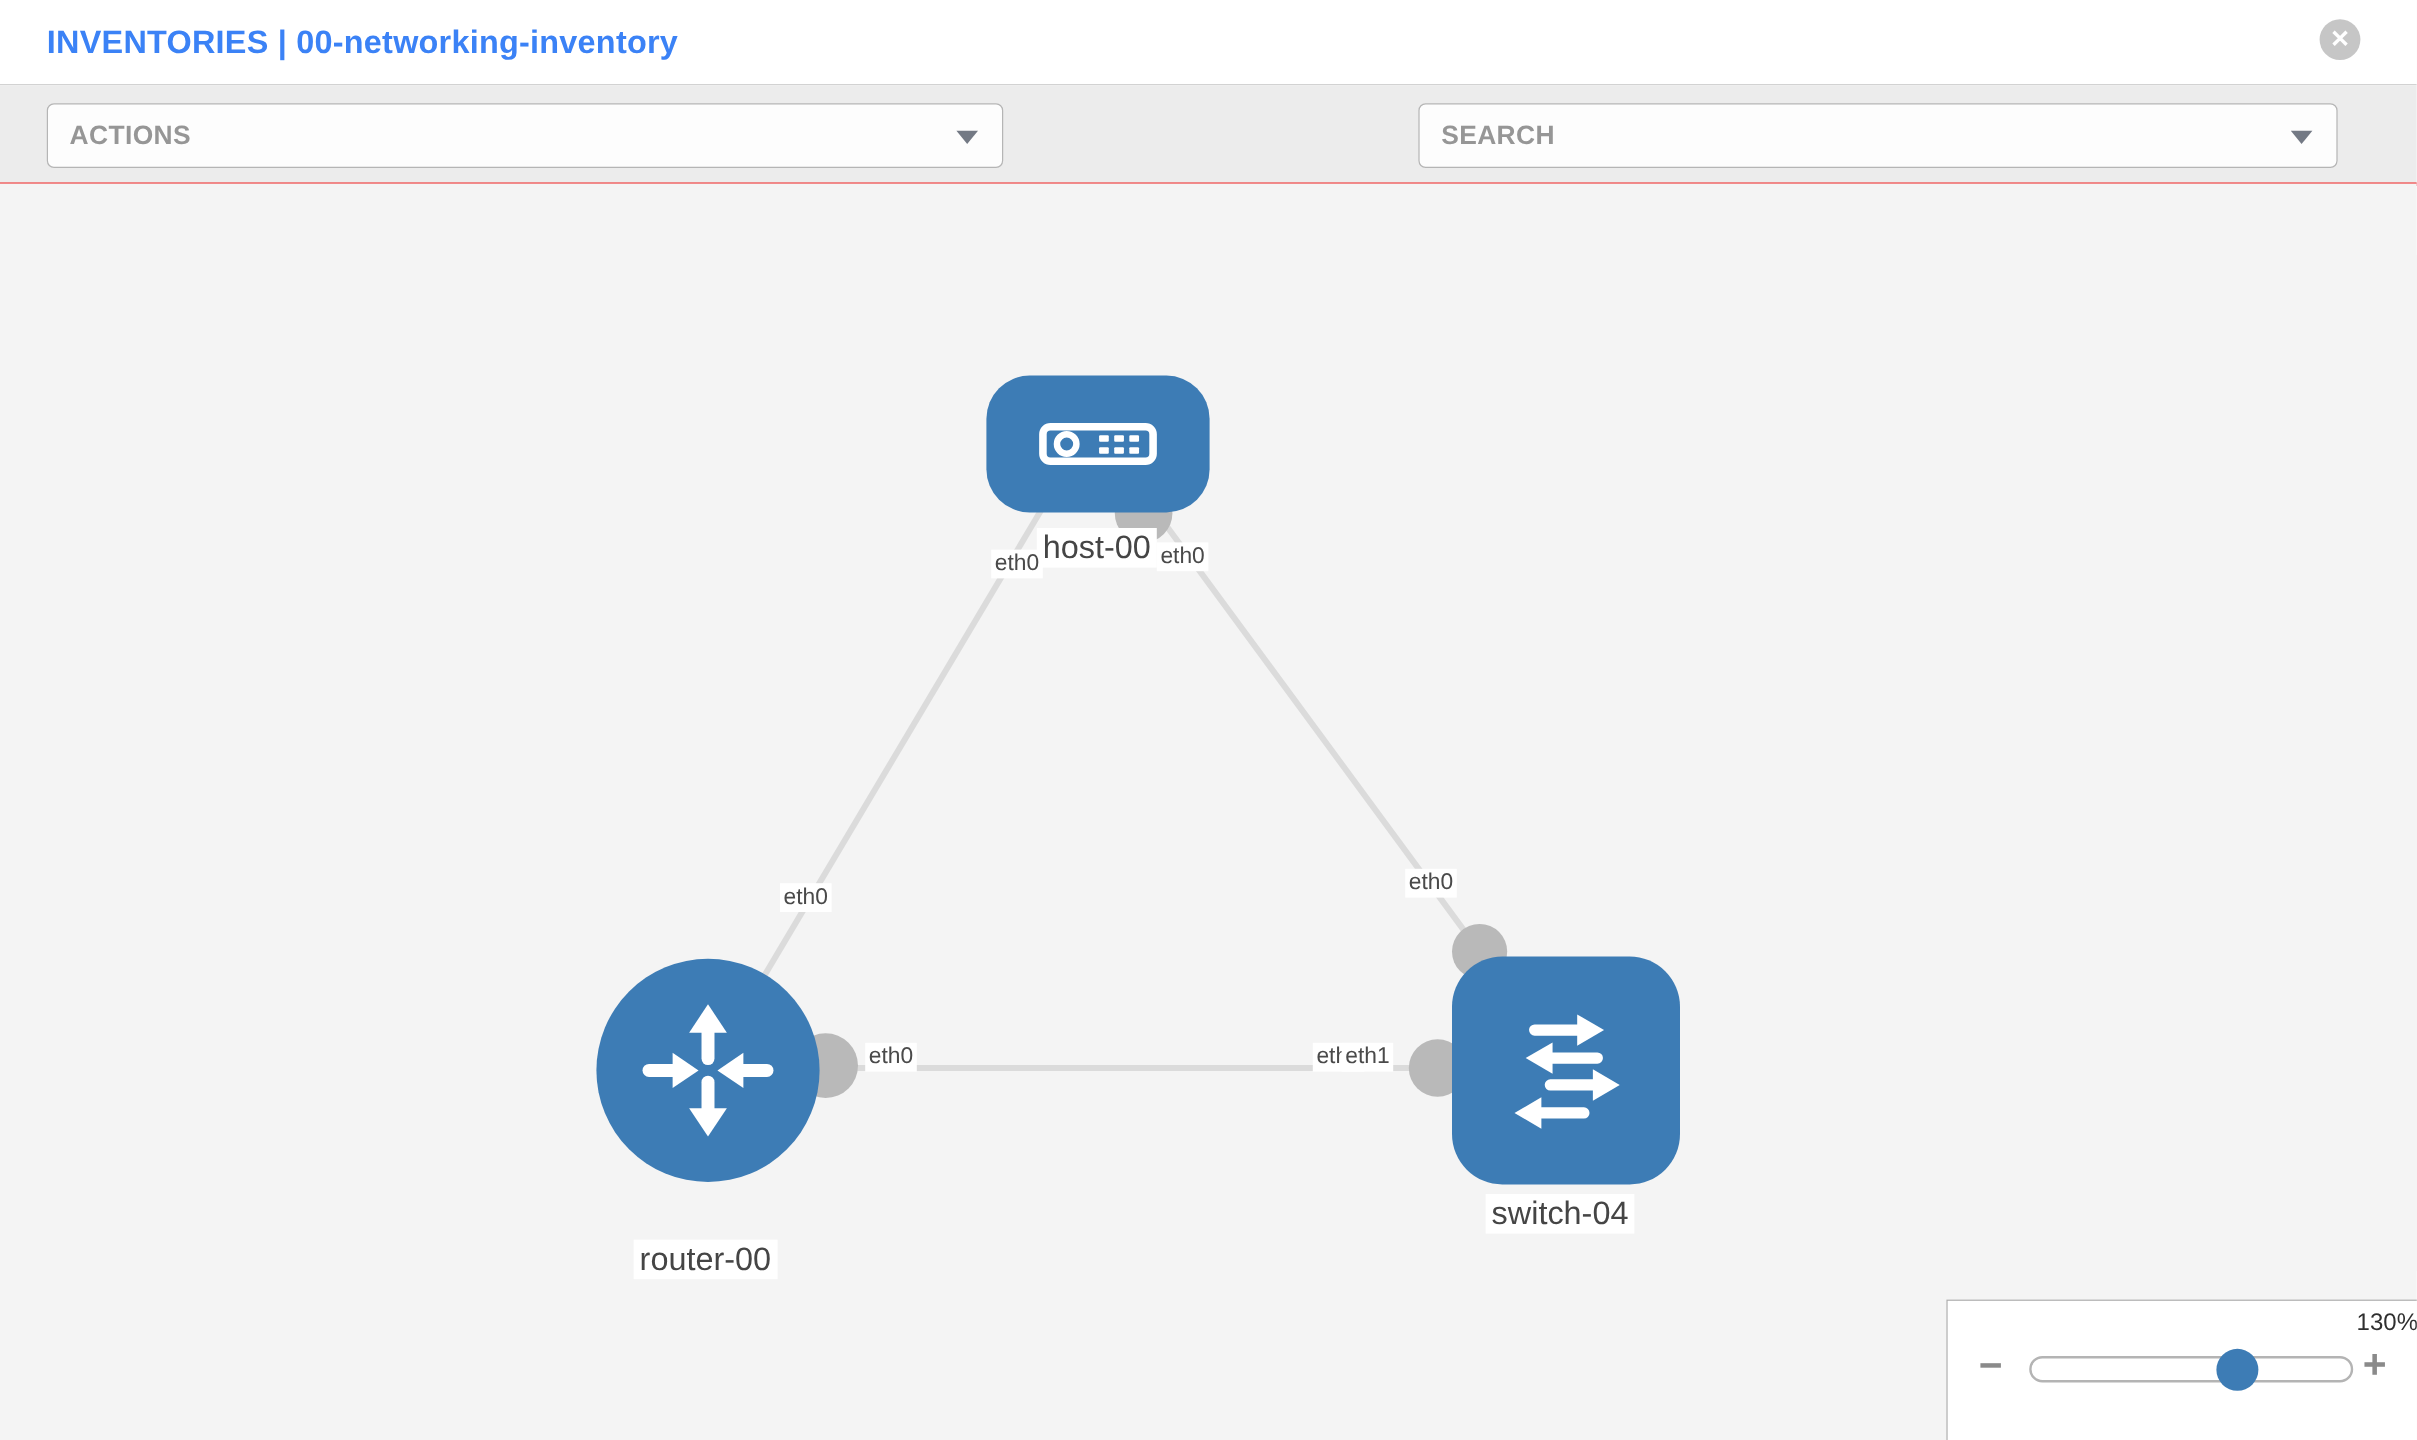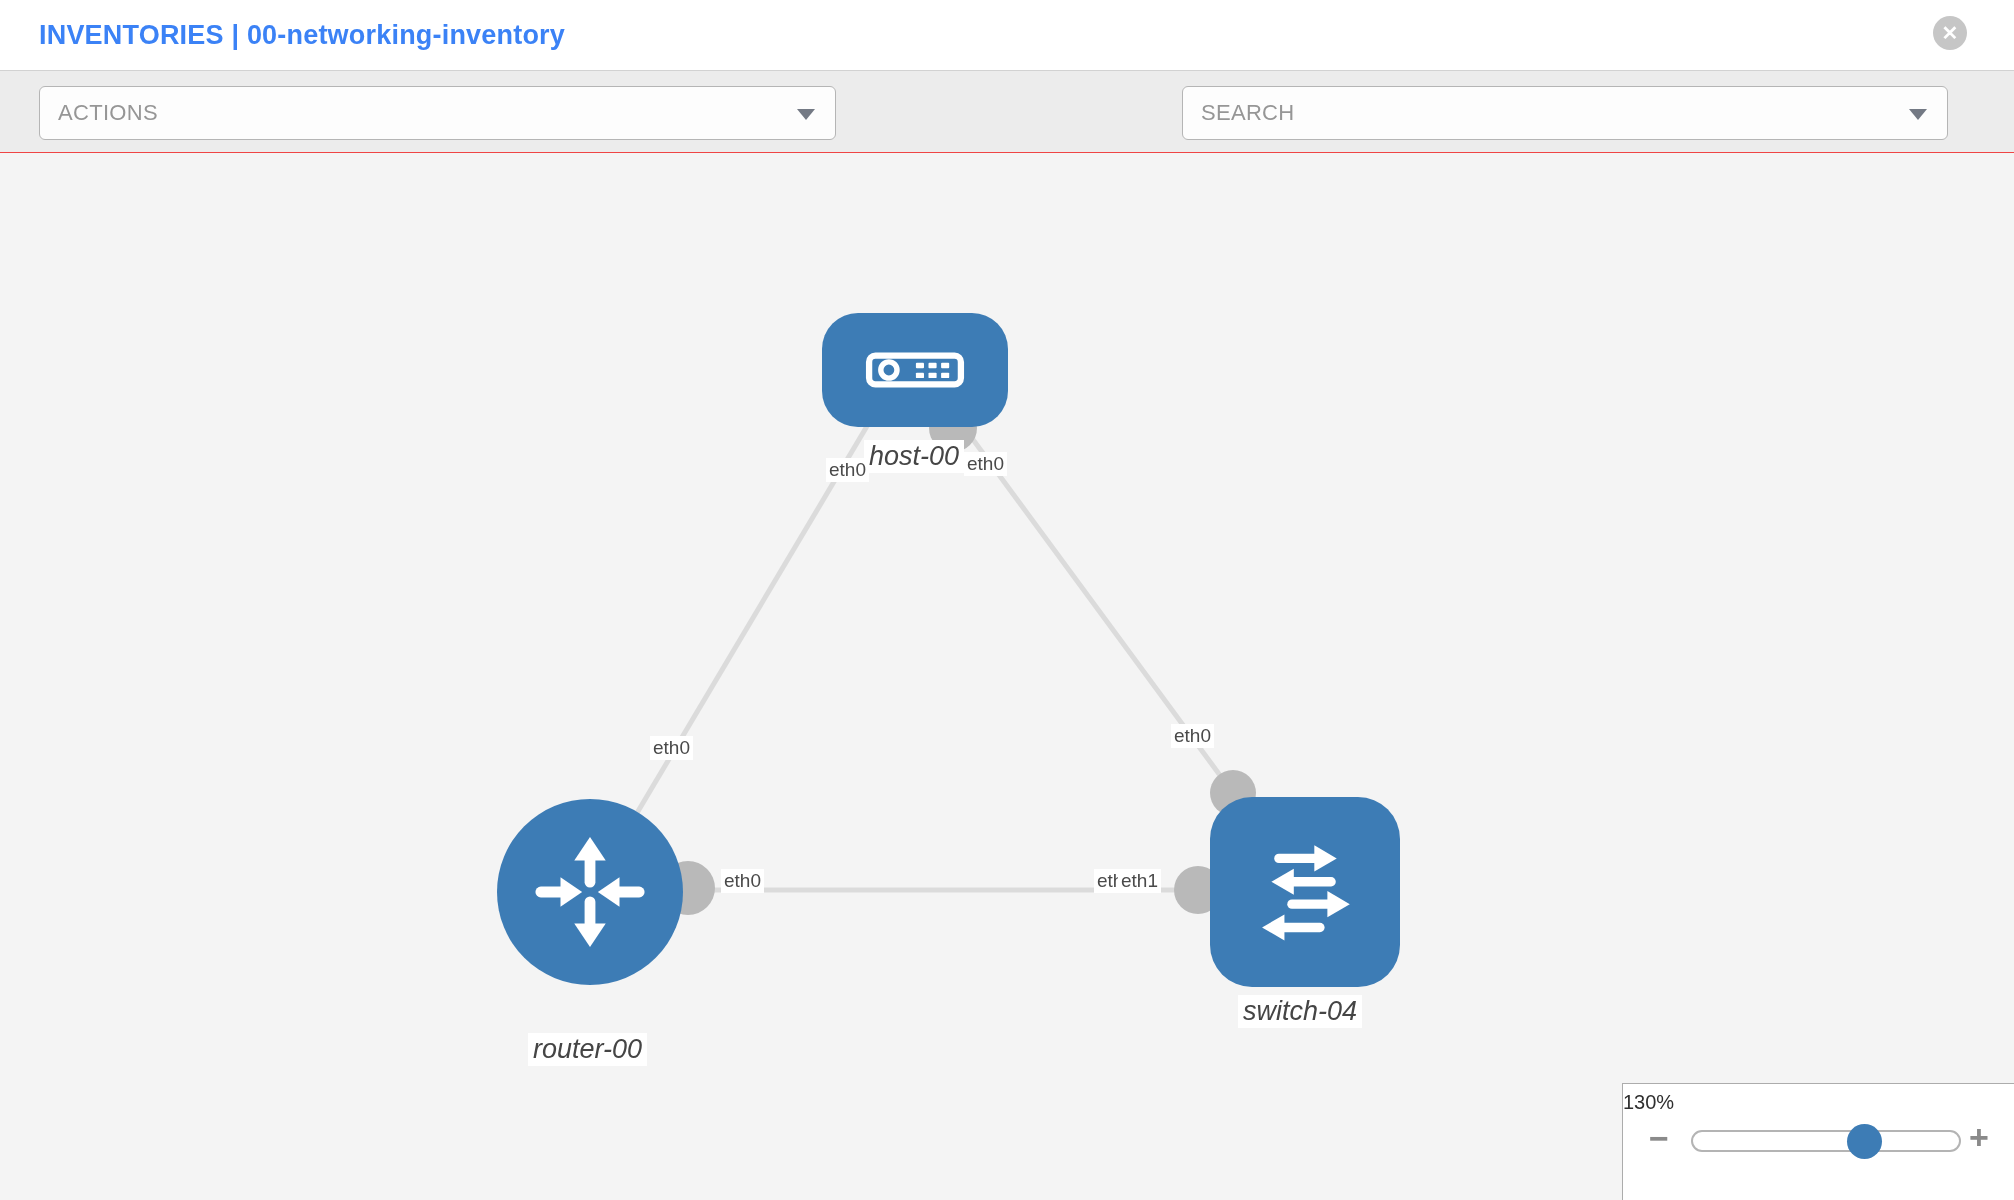--- a/index.html
+++ b/index.html
@@ -7,43 +7,43 @@
     width:2014px;height:1200px;position:relative;overflow:hidden;
     font-family:"Liberation Sans",sans-serif;background:#fff;
     -webkit-font-smoothing:antialiased;
   }
   
   .header{position:absolute;left:0;top:0;width:2014px;height:70px;background:#fff;border-bottom:1px solid #d2d2d2;}
   .header-title{position:absolute;left:39px;top:0;line-height:70px;font-size:27px;font-weight:700;color:#3b82f6;letter-spacing:.2px;}
   .close-btn{position:absolute;right:47px;top:16px;width:34px;height:34px;border-radius:50%;background:#c6c6c6;color:#fff;
     font-size:20px;font-weight:700;text-align:center;line-height:34px;cursor:pointer;user-select:none;}
   
-  .toolbar{position:absolute;left:0;top:71px;width:2014px;height:81px;background:#ececec;border-bottom:3px solid #ef4444;}
+  .toolbar{position:absolute;left:0;top:71px;width:2014px;height:81px;background:#ececec;border-bottom:3px solid #ef4444;font-weight:bold;}
   .dropdown{position:absolute;top:15px;height:54px;background:#fdfdfd;border:1px solid #b5b5b5;border-radius:6px;box-sizing:border-box;cursor:pointer;}
   .dropdown .dd-text{position:absolute;left:18px;top:0;line-height:52px;font-size:22px;color:#969696;letter-spacing:.3px;}
   .caret{position:absolute;right:20px;top:22px;width:0;height:0;border-left:9px solid transparent;border-right:9px solid transparent;border-top:11px solid #737984;}
   .dd-actions{left:39px;width:797px;}
   .dd-search{left:1182px;width:766px;}
   .tool-icon{position:absolute;top:96px;width:36px;height:36px;cursor:pointer;}
   .tool-icon svg{width:100%;height:100%;fill:#8a9099;}
   .icon-wrench{left:1048px;}
   .icon-key{left:1116px;top:99px;}
   
   .canvas{position:absolute;left:0;top:153px;width:2014px;height:1047px;background:#f4f4f4;}
   .edges{position:absolute;left:0;top:0;}
   .node{position:absolute;background:#3d7cb5;display:flex;align-items:center;justify-content:center;cursor:pointer;}
   .node-host{left:822px;top:160px;width:186px;height:114px;border-radius:36px;}
   .node-router{left:497px;top:646px;width:186px;height:186px;border-radius:50%;}
   .node-switch{left:1210px;top:644px;width:190px;height:190px;border-radius:42px;}
   .node svg{display:block;}
-  .node-label{position:absolute;background:#fff;color:#454545;font-size:27px;line-height:31px;padding:1px 5px;white-space:nowrap;font-style:italic;}
+  .node-label{position:absolute;background:#fff;color:#454545;font-size:27px;line-height:31px;padding:1px 5px;white-space:nowrap;}
   .if-label{position:absolute;background:#fff;color:#4a4a4a;font-size:19px;line-height:22px;padding:1px 3px;white-space:nowrap;}
   
   .zoom-panel{position:absolute;left:1622px;top:1083px;width:400px;height:125px;background:#fff;border:1px solid #acacac;box-sizing:border-box;}
-  .zoom-level{position:absolute;left:0;top:7px;width:392px;text-align:left;font-size:20px;color:#2f2f2f;}
+  .zoom-level{position:absolute;left:0;top:7px;width:392px;text-align:right;font-size:20px;color:#2f2f2f;}
   .zoom-btn{position:absolute;font-size:34px;font-weight:700;color:#8a8a8a;cursor:pointer;user-select:none;line-height:34px;}
   .zoom-minus{left:26px;top:37px;}
   .zoom-plus{left:346px;top:36px;}
   .zoom-track{position:absolute;left:68px;top:46px;width:270px;height:22px;border:2px solid #b4b4b4;border-radius:13px;background:#fff;box-sizing:border-box;cursor:pointer;}
   .zoom-thumb{position:absolute;left:224px;top:40px;width:35px;height:35px;border-radius:50%;background:#3d7cb5;cursor:grab;}
 </style>
 </head>
 <body>
 
 <div class="header">

